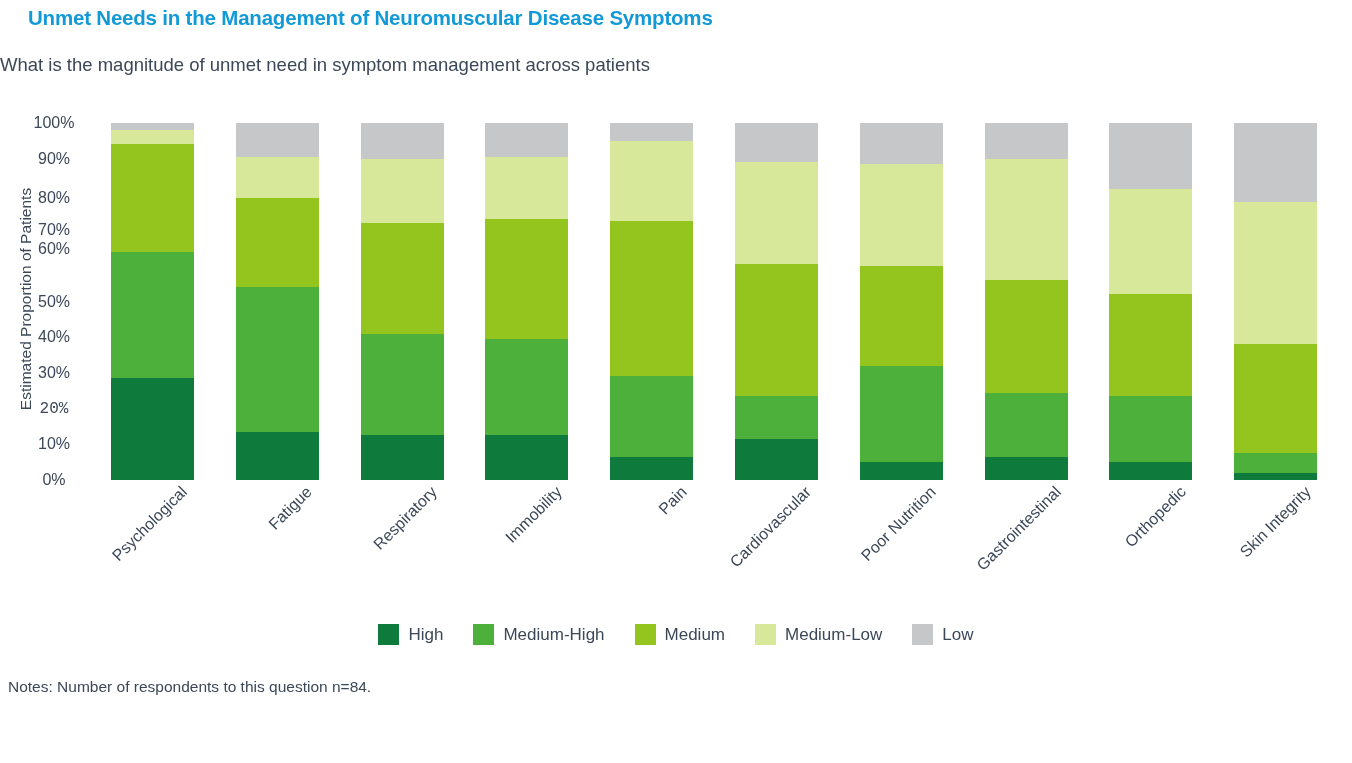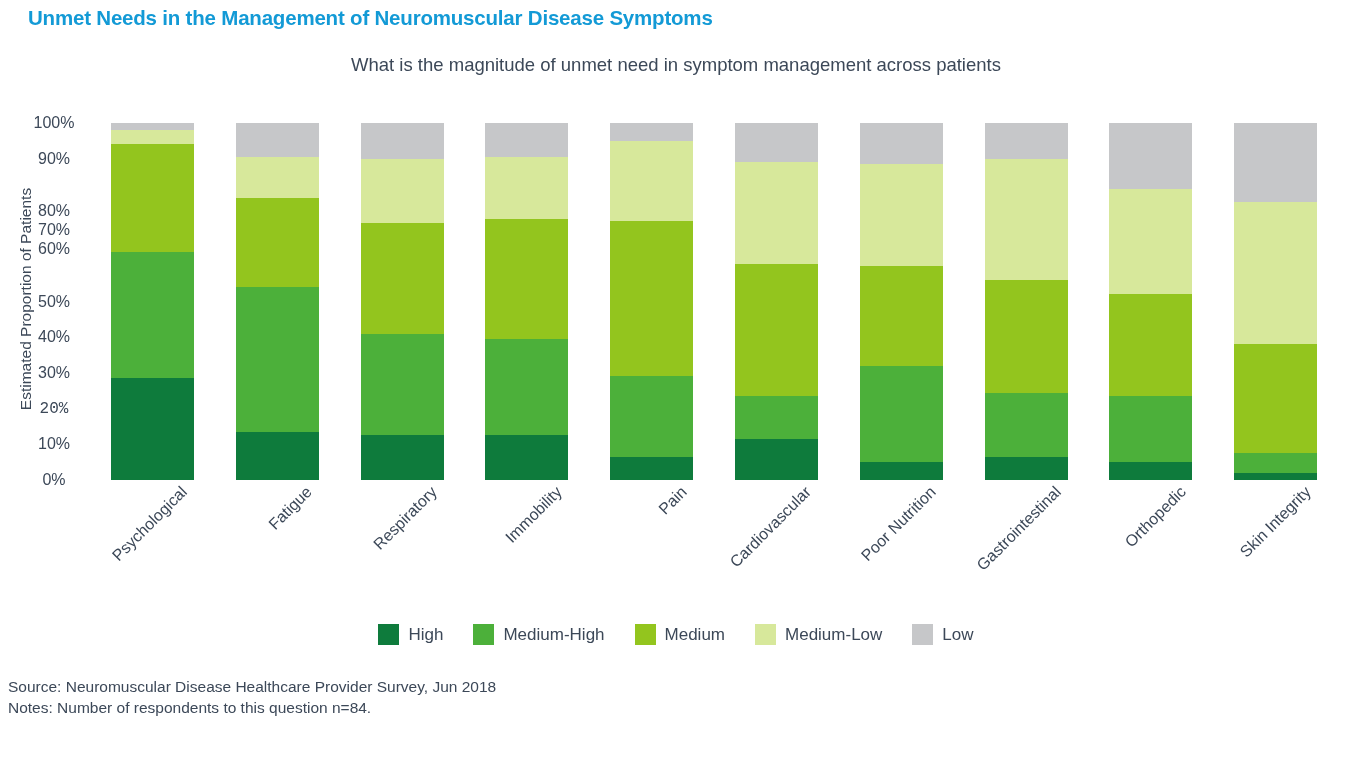--- a/index.html
+++ b/index.html
@@ -14,21 +14,21 @@
   }
   #chart-title {
     position:absolute; left:8px; top:6px;
     font-size:20.5px; font-weight:bold;
     color:#139ad6; letter-spacing:-0.2px;
     white-space:nowrap;
     margin-left:20px;
   }
   #subtitle {
     position:absolute; left:0; top:52px; width:1352px;
-    text-align:center; font-size:18.5px; line-height:26px;
+    text-align:left; font-size:18.5px; line-height:26px;
     color:#3c4858;
   }
   #subtitle .sub-line { display:block; }
 
   
   #plot-region { position:absolute; left:0; top:0; width:1352px; height:600px; }
 
   #y-axis-title {
     position:absolute;
     left:-164px; top:290px;
@@ -88,21 +88,21 @@
 
 <div id="subtitle">
   <span class="sub-line">What is the magnitude of unmet need in symptom management across patients</span>
 </div>
 
 <div id="plot-region">
   <div id="y-axis-title">Estimated Proportion of Patients</div>
   <div id="y-tick-labels">
       <div class="y-tick" style="top: 0px;">100%</div>
       <div class="y-tick" style="top: 35.7px;">90%</div>
-      <div class="y-tick" style="top: 88px;">80%</div>
+      <div class="y-tick" style="top: 75px;">80%</div>
       <div class="y-tick" style="top: 107.1px;">70%</div>
       <div class="y-tick" style="top: 126px;">60%</div>
       <div class="y-tick" style="top: 178.5px;">50%</div>
       <div class="y-tick" style="top: 214.2px;">40%</div>
       <div class="y-tick" style="top: 249.9px;">30%</div>
       <div class="y-tick" style="top: 285.6px; font-family: Liberation Mono, monospace;">20%</div>
       <div class="y-tick" style="top: 321.3px;">10%</div>
       <div class="y-tick" style="top: 357px;">0%</div>
     </div>
   <div id="bars-area">
@@ -228,15 +228,14 @@
       <span class="legend-swatch" style="background: rgb(215, 232, 155);"></span>
       <span class="legend-label">Medium-Low</span>
     </div>
     <div class="legend-item">
       <span class="legend-swatch" style="background: rgb(198, 199, 201);"></span>
       <span class="legend-label">Low</span>
     </div>
   </div>
 
 <div id="footer">
-  <div class="foot-line">Source: Neuromuscular Disease Healthcare Provider Survey, Jun 2018</div>
   <div class="foot-line">Notes: Number of respondents to this question n=84.</div>
 </div>
 
 </body></html>

